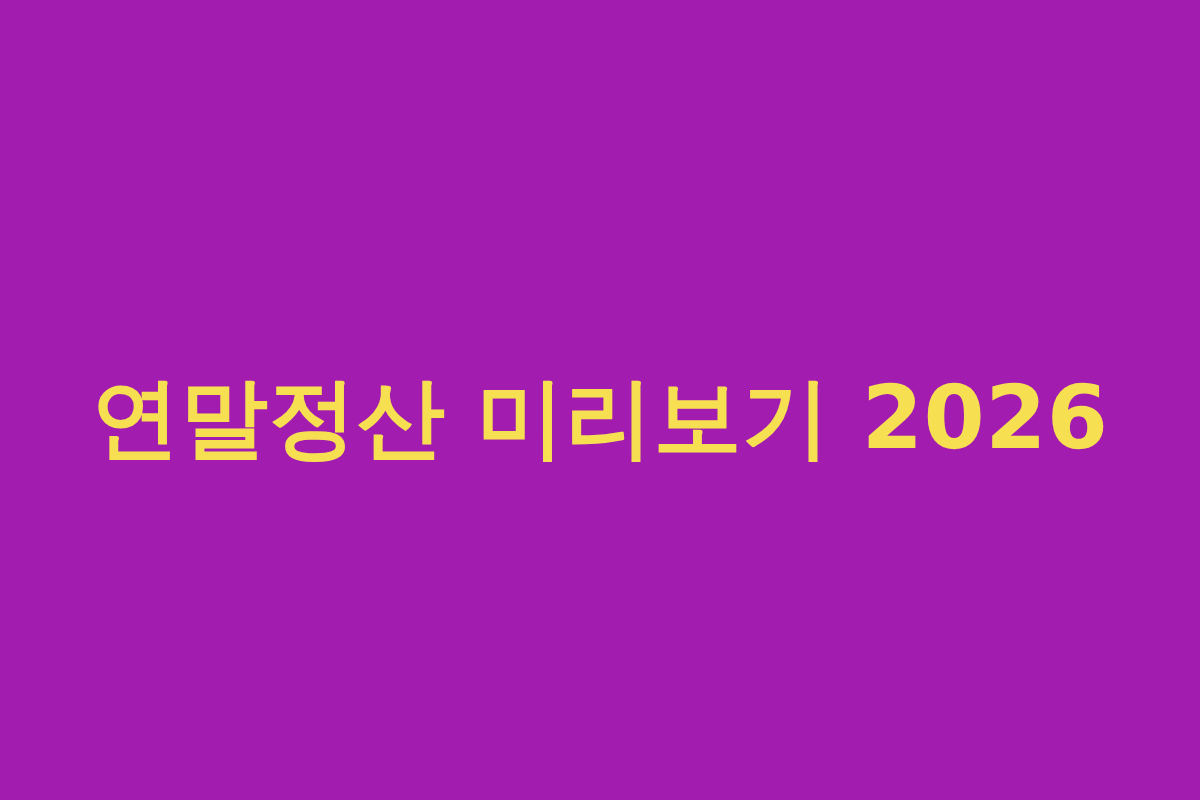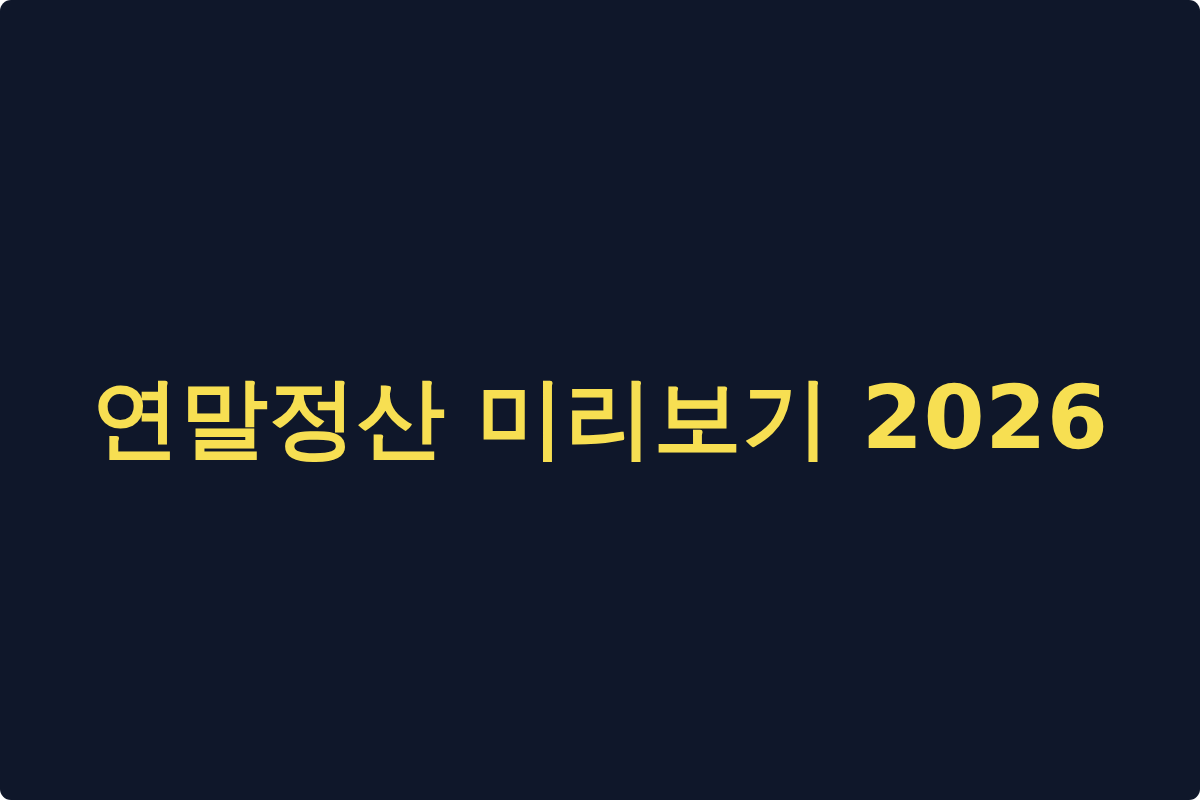--- a/index.html
+++ b/index.html
@@ -59,21 +59,21 @@
     font-size: 102px;
   }
 
   .headline-line--two {
     font-size: 102px;
   }
 </style>
 </head>
 <body>
 
-<div class="banner" style="background-color: #0f172a; border-radius: 11px;">
+<div class="banner" style="background-color: #a21caf;">
 
   <div class="headline">
 
     <span class="headline-line headline-line--one" style="color: rgb(247, 223, 82); font-size: 88px;">연말정산 미리보기 2026</span>
 
 
   </div>
 
 </div>
 

